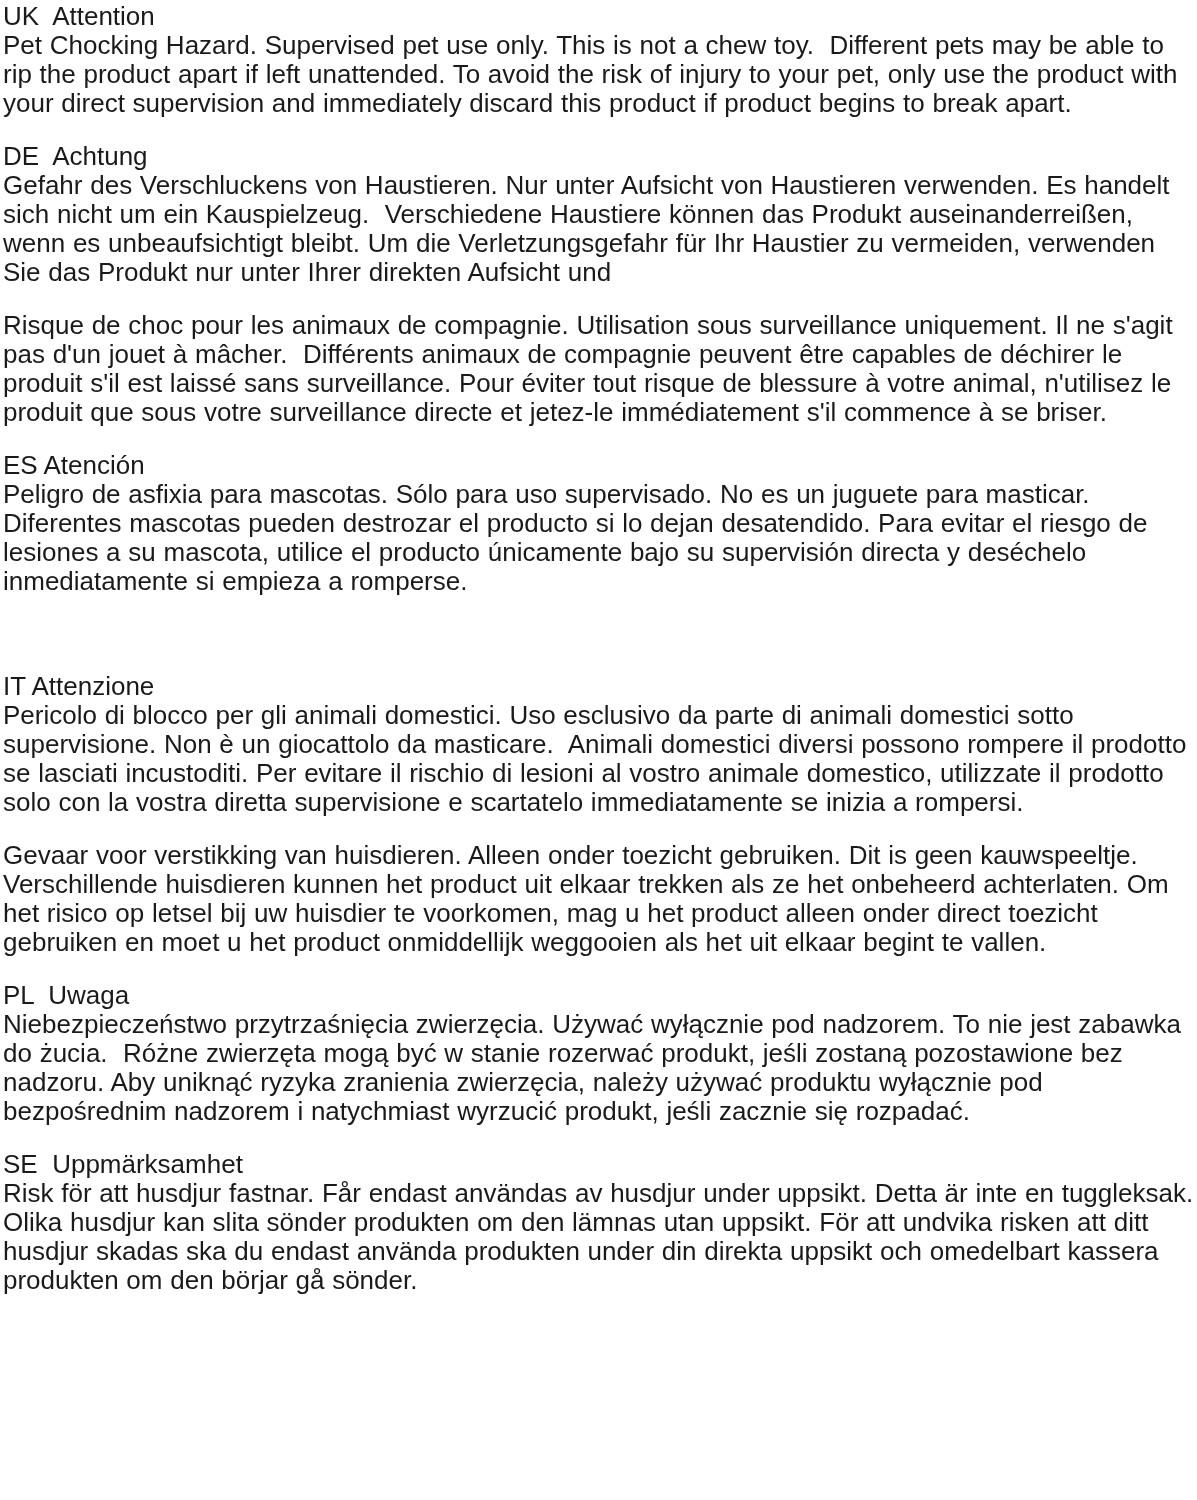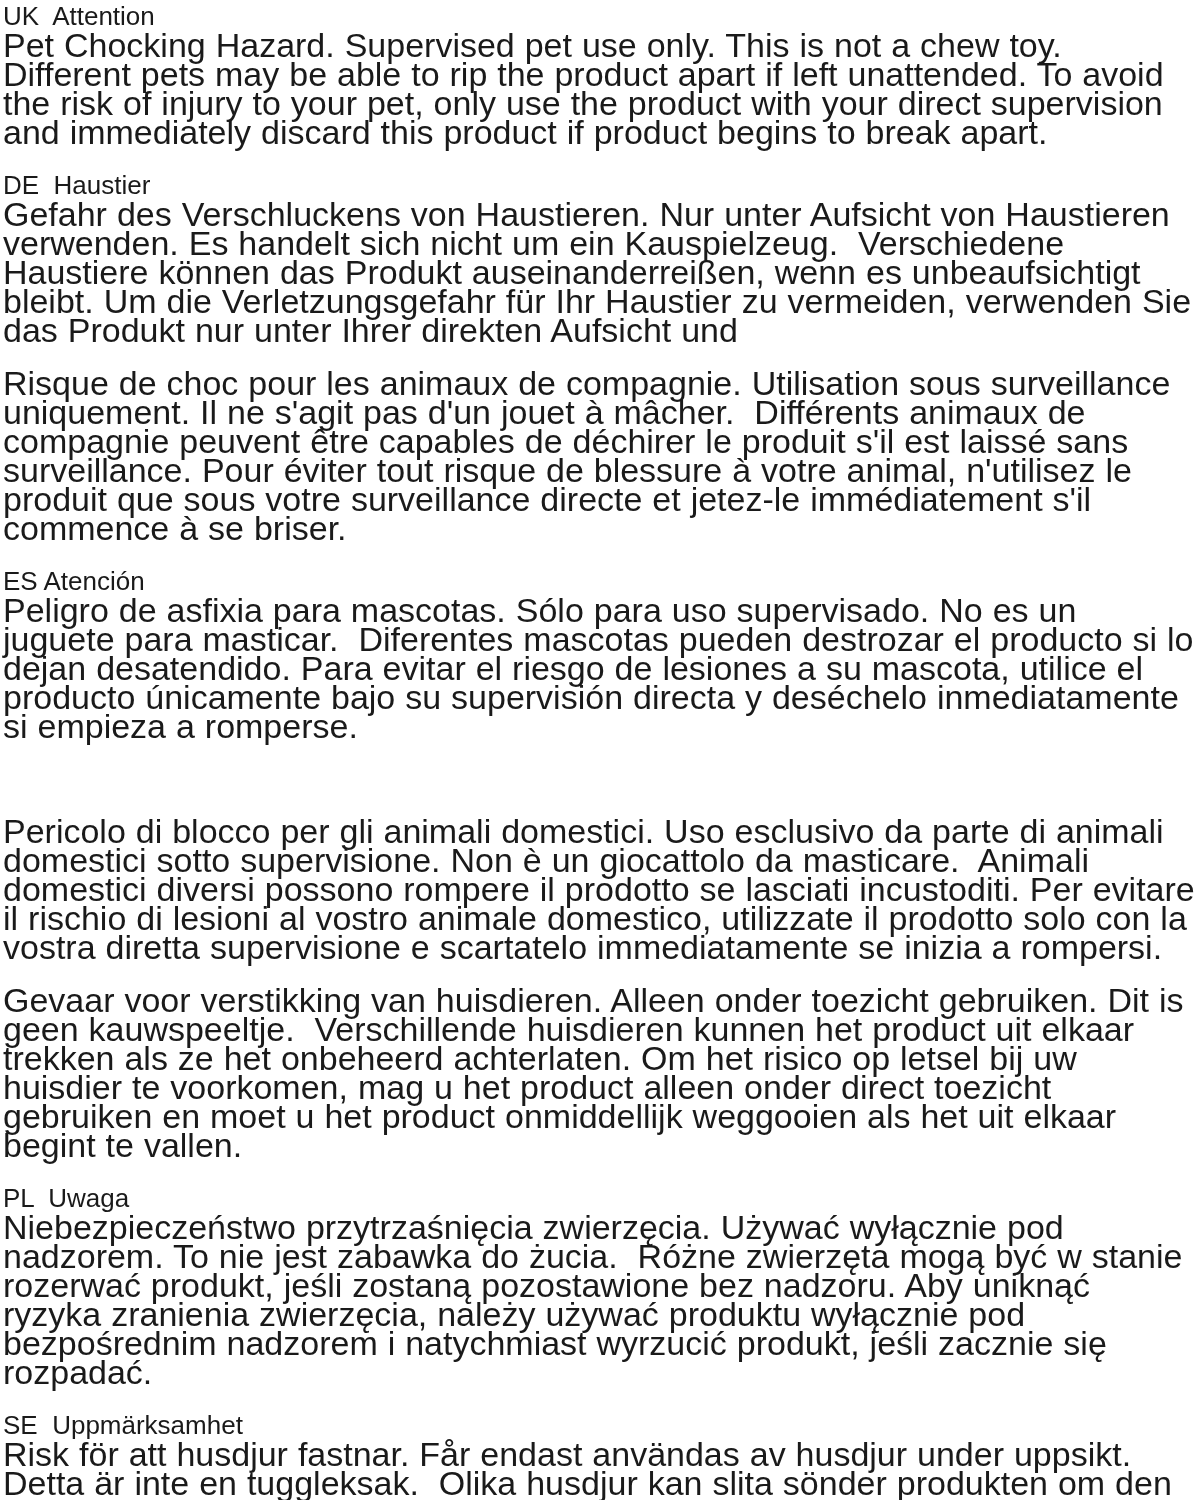--- a/index.html
+++ b/index.html
@@ -26,51 +26,52 @@
   .lang-section.extra-gap {
     margin-bottom: 76px;
   }
   .sec-header {
     font-size: 26px;
     line-height: 29px;
     white-space: pre-wrap;
     margin: 0;
   }
   .sec-body {
-    font-size: 34px;
+    font-size: 26px;
     line-height: 29px;
     margin: 0;
     white-space: pre-wrap;
     word-spacing: 0.5px;
   }
 </style>
 </head>
 <body style="background: rgb(255, 255, 255); color: rgb(26, 26, 26);">
 
 <div id="doc">
   <section class="lang-section">
     <div class="sec-header"><span class="code">UK</span><span class="sep">  </span><span class="title">Attention</span></div>
     <p class="sec-body">Pet Chocking Hazard. Supervised pet use only. This is not a chew toy.  Different pets may be able to rip the product apart if left unattended. To avoid the risk of injury to your pet, only use the product with your direct supervision and immediately discard this product if product begins to break apart.</p>
   </section>
 
   <section class="lang-section">
-    <div class="sec-header"><span class="code">DE</span><span class="sep">  </span><span class="title">Haustier</span></div>
+    <div class="sec-header"><span class="code">DE</span><span class="sep">  </span><span class="title">Achtung</span></div>
     <p class="sec-body">Gefahr des Verschluckens von Haustieren. Nur unter Aufsicht von Haustieren verwenden. Es handelt sich nicht um ein Kauspielzeug.  Verschiedene Haustiere können das Produkt auseinanderreißen, wenn es unbeaufsichtigt bleibt. Um die Verletzungsgefahr für Ihr Haustier zu vermeiden, verwenden Sie das Produkt nur unter Ihrer direkten Aufsicht und</p>
   </section>
 
   <section class="lang-section">
     <p class="sec-body">Risque de choc pour les animaux de compagnie. Utilisation sous surveillance uniquement. Il ne s'agit pas d'un jouet à mâcher.  Différents animaux de compagnie peuvent être capables de déchirer le produit s'il est laissé sans surveillance. Pour éviter tout risque de blessure à votre animal, n'utilisez le produit que sous votre surveillance directe et jetez-le immédiatement s'il commence à se briser.</p>
   </section>
 
   <section class="lang-section extra-gap">
     <div class="sec-header"><span class="code">ES</span><span class="sep"> </span><span class="title">Atención</span></div>
     <p class="sec-body">Peligro de asfixia para mascotas. Sólo para uso supervisado. No es un juguete para masticar.  Diferentes mascotas pueden destrozar el producto si lo dejan desatendido. Para evitar el riesgo de lesiones a su mascota, utilice el producto únicamente bajo su supervisión directa y deséchelo inmediatamente si empieza a romperse.</p>
   </section>
 
   <section class="lang-section">
+    <div class="sec-header"><span class="code">IT</span><span class="sep"> </span><span class="title">Attenzione</span></div>
     <p class="sec-body">Pericolo di blocco per gli animali domestici. Uso esclusivo da parte di animali domestici sotto supervisione. Non è un giocattolo da masticare.  Animali domestici diversi possono rompere il prodotto se lasciati incustoditi. Per evitare il rischio di lesioni al vostro animale domestico, utilizzate il prodotto solo con la vostra diretta supervisione e scartatelo immediatamente se inizia a rompersi.</p>
   </section>
 
   <section class="lang-section">
     <p class="sec-body">Gevaar voor verstikking van huisdieren. Alleen onder toezicht gebruiken. Dit is geen kauwspeeltje.  Verschillende huisdieren kunnen het product uit elkaar trekken als ze het onbeheerd achterlaten. Om het risico op letsel bij uw huisdier te voorkomen, mag u het product alleen onder direct toezicht gebruiken en moet u het product onmiddellijk weggooien als het uit elkaar begint te vallen.</p>
   </section>
 
   <section class="lang-section">
     <div class="sec-header"><span class="code">PL</span><span class="sep">  </span><span class="title">Uwaga</span></div>
     <p class="sec-body">Niebezpieczeństwo przytrzaśnięcia zwierzęcia. Używać wyłącznie pod nadzorem. To nie jest zabawka do żucia.  Różne zwierzęta mogą być w stanie rozerwać produkt, jeśli zostaną pozostawione bez nadzoru. Aby uniknąć ryzyka zranienia zwierzęcia, należy używać produktu wyłącznie pod bezpośrednim nadzorem i natychmiast wyrzucić produkt, jeśli zacznie się rozpadać.</p>

